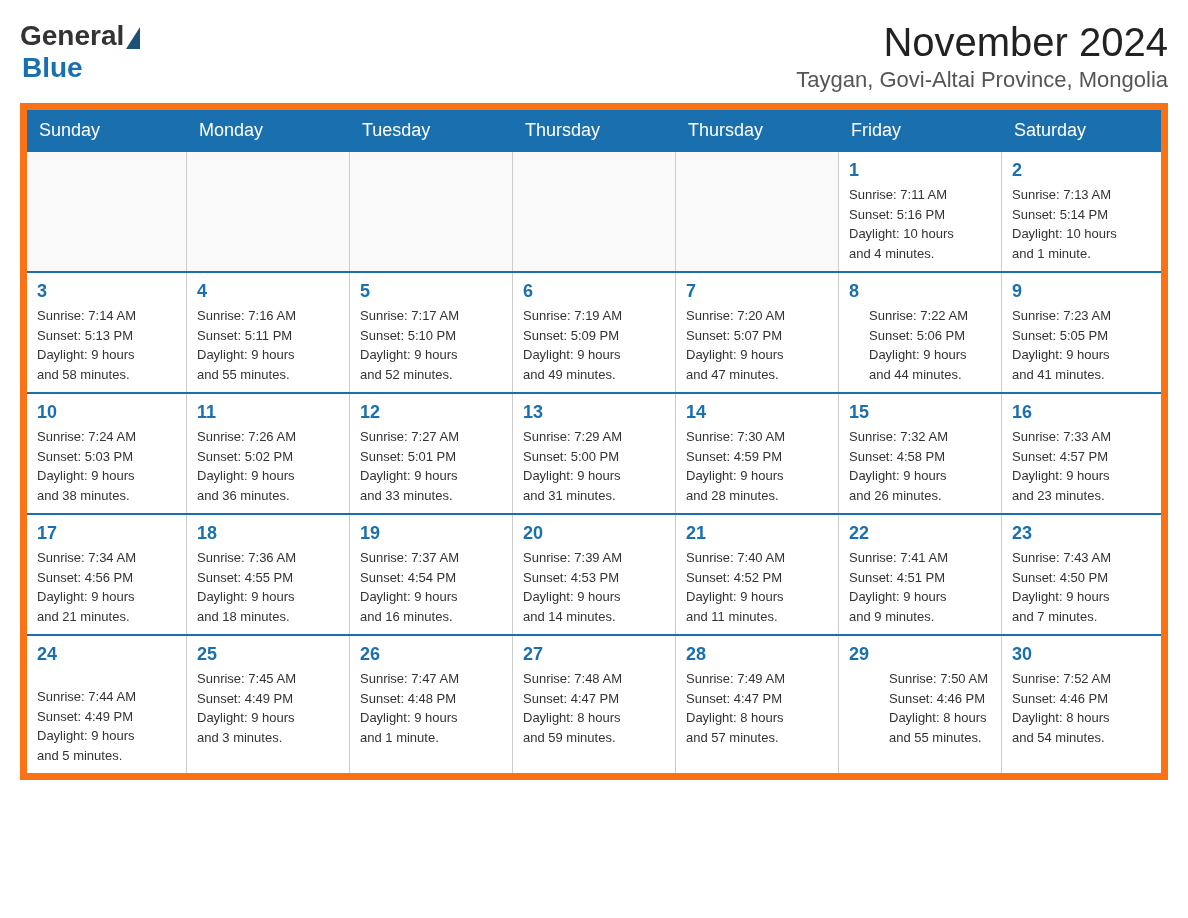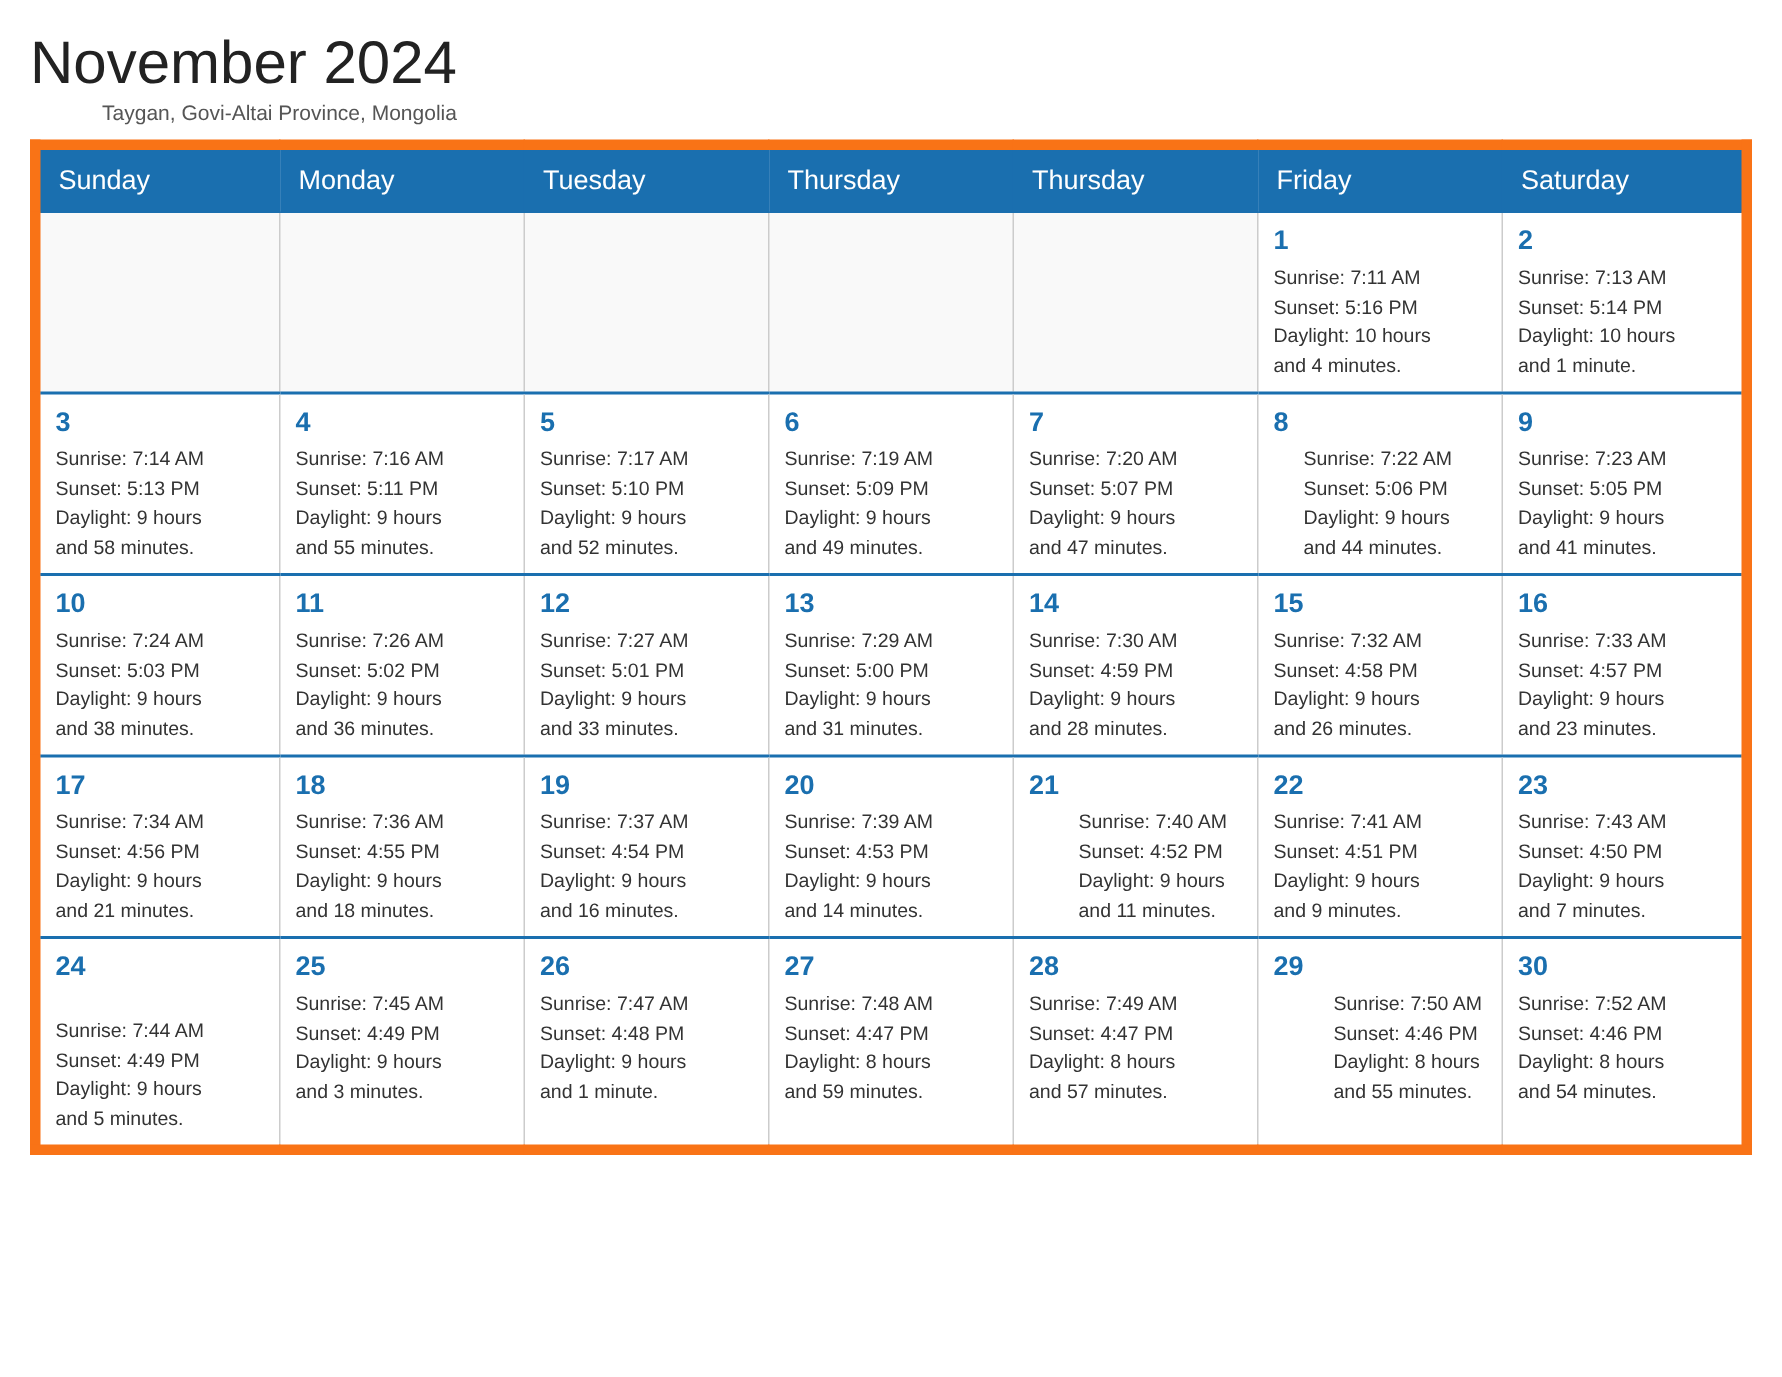--- a/index.html
+++ b/index.html
@@ -47,21 +47,21 @@
     }
     .title-area {
       text-align: right;
     }
     .month-title {
       font-size: 40px;
       font-weight: normal;
       color: #222;
     }
     .location-title {
-      font-size: 14px;
+      font-size: 22px;
       color: #555;
       margin-top: 2px;
     }
     .calendar {
       width: 100%;
       border-collapse: collapse;
       border: 7px solid #f97316;
     }
     .calendar th {
       background-color: #1a6faf;
@@ -97,20 +97,27 @@
       background: #f9f9f9;
     }
     .row-border td {
       border-top: 2px solid #1a6faf;
     }
   </style>
 </head>
 <body>
 
 <div class="header">
+  <div class="logo">
+    <div class="logo-top">
+      <span class="logo-general">General</span>
+      <div class="logo-triangle"></div>
+    </div>
+    <span class="logo-blue">Blue</span>
+  </div>
   <div class="title-area">
     <div class="month-title">November 2024</div>
     <div class="location-title">Taygan, Govi-Altai Province, Mongolia</div>
   </div>
 </div>
 
 <table class="calendar">
   <thead>
     <tr>
     <th>Sunday</th>
@@ -270,21 +277,21 @@
         </td>
         <td>
           <span class="day-num">20</span>
           <div class="day-info" style="white-space: pre-line;">Sunrise: 7:39 AM
 Sunset: 4:53 PM
 Daylight: 9 hours
 and 14 minutes.</div>
         </td>
         <td>
           <span class="day-num">21</span>
-          <div class="day-info" style="white-space: pre-line; margin-left: 33px;">Sunrise: 7:40 AM
+          <div class="day-info" style="white-space: pre-line;">Sunrise: 7:40 AM
 Sunset: 4:52 PM
 Daylight: 9 hours
 and 11 minutes.</div>
         </td>
         <td>
           <span class="day-num">22</span>
           <div class="day-info" style="white-space: pre-line;">Sunrise: 7:41 AM
 Sunset: 4:51 PM
 Daylight: 9 hours
 and 9 minutes.</div>

